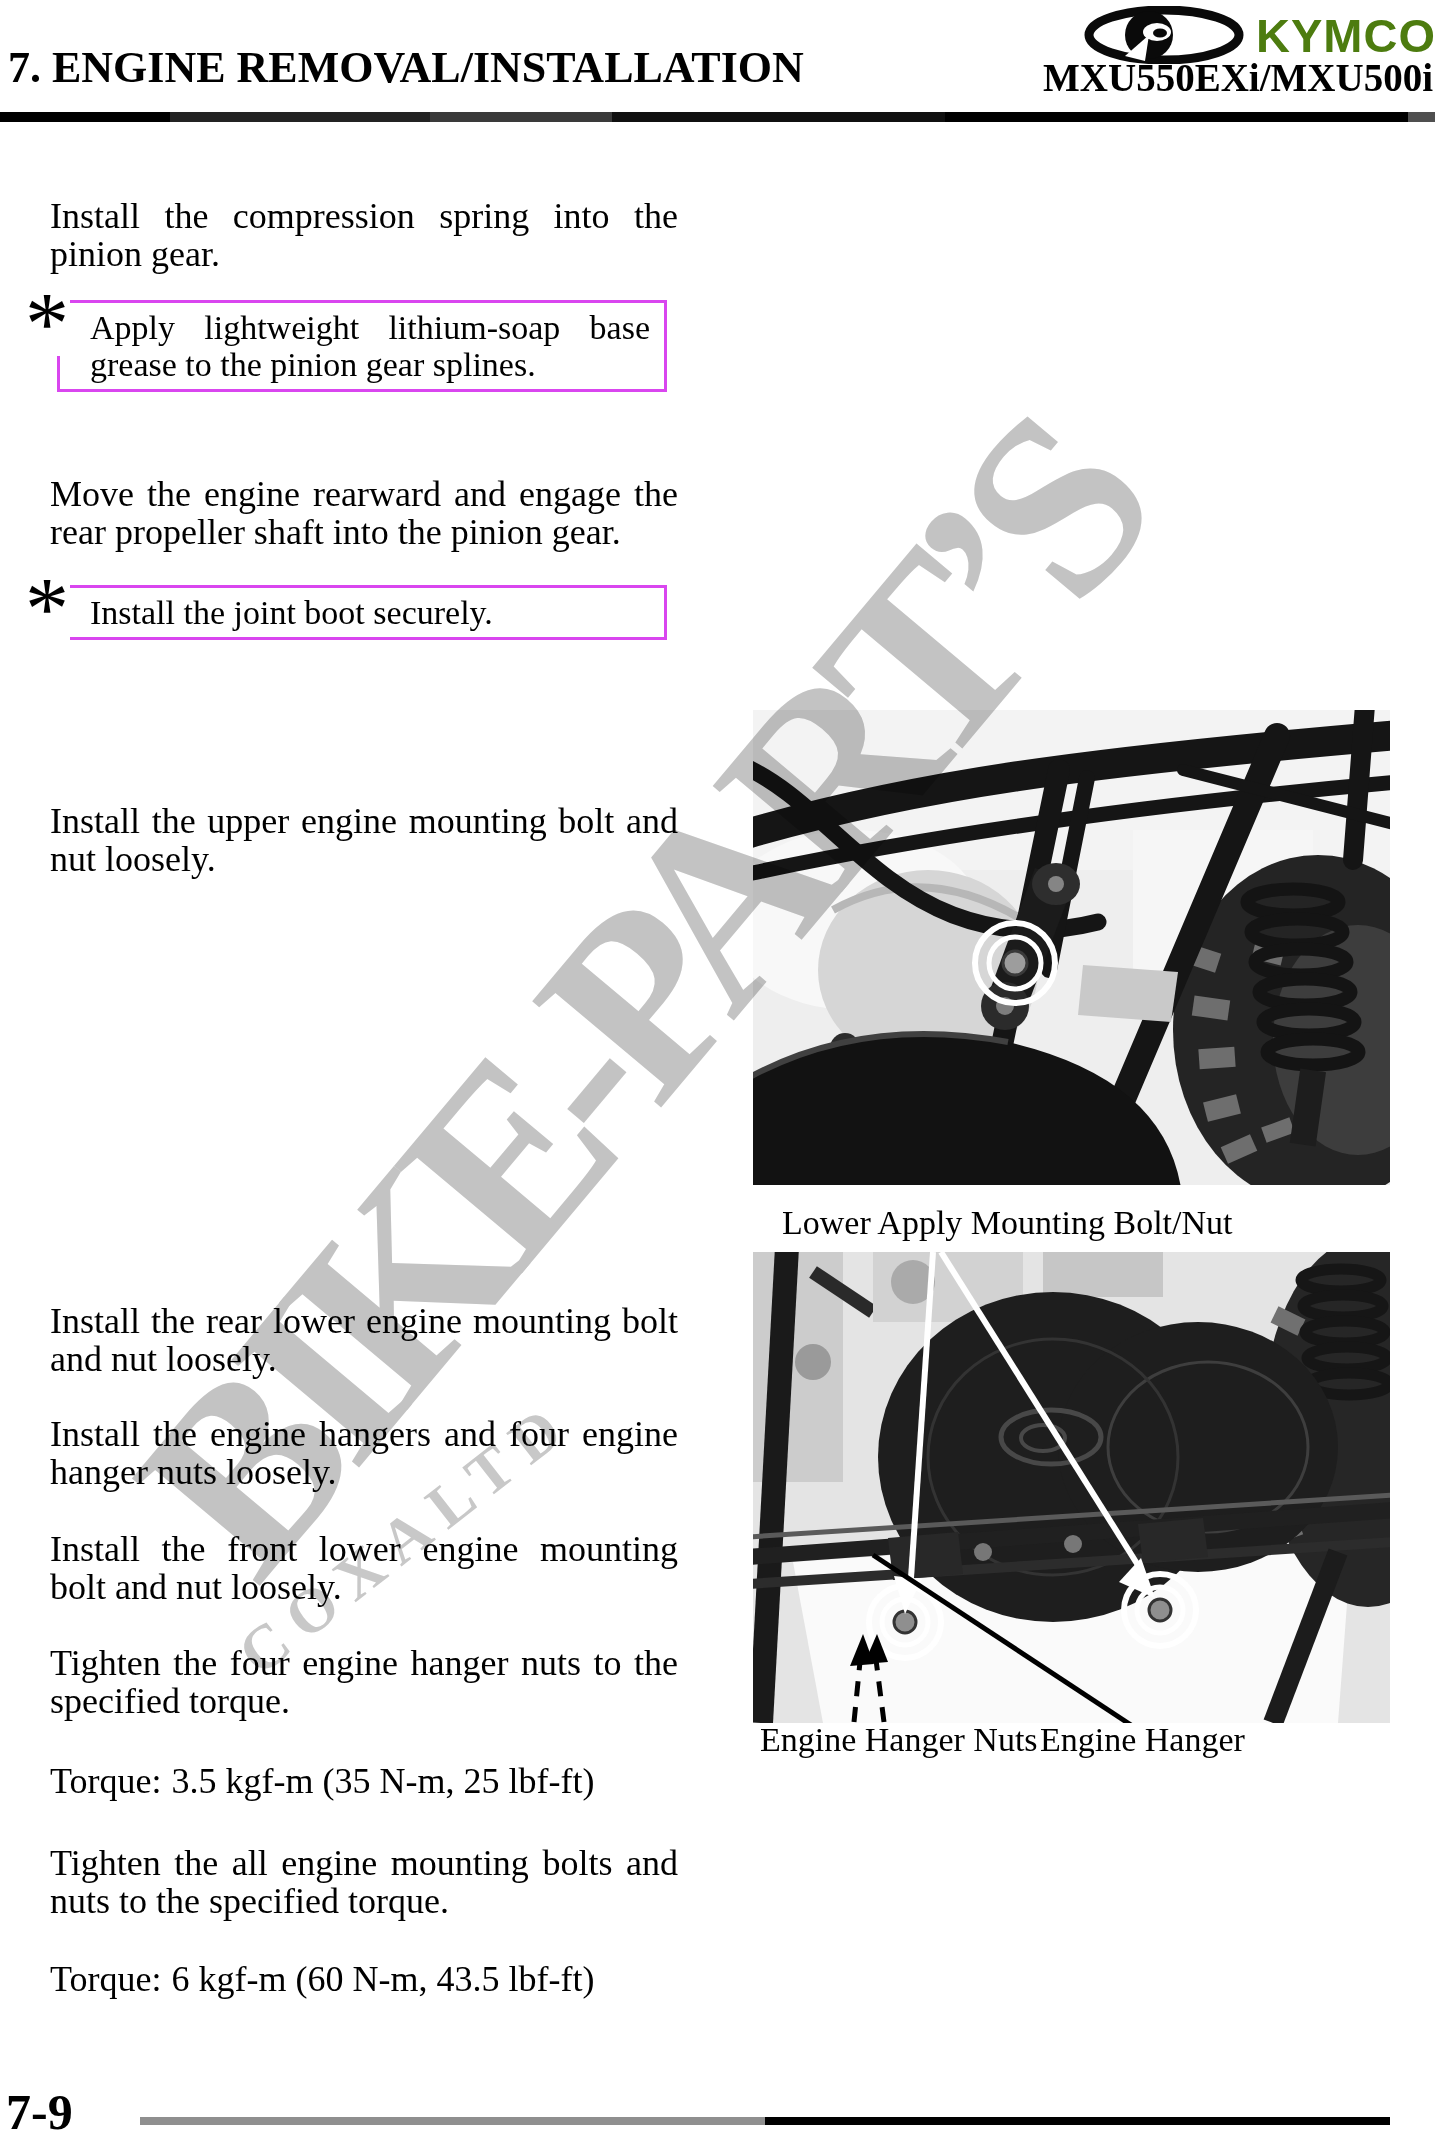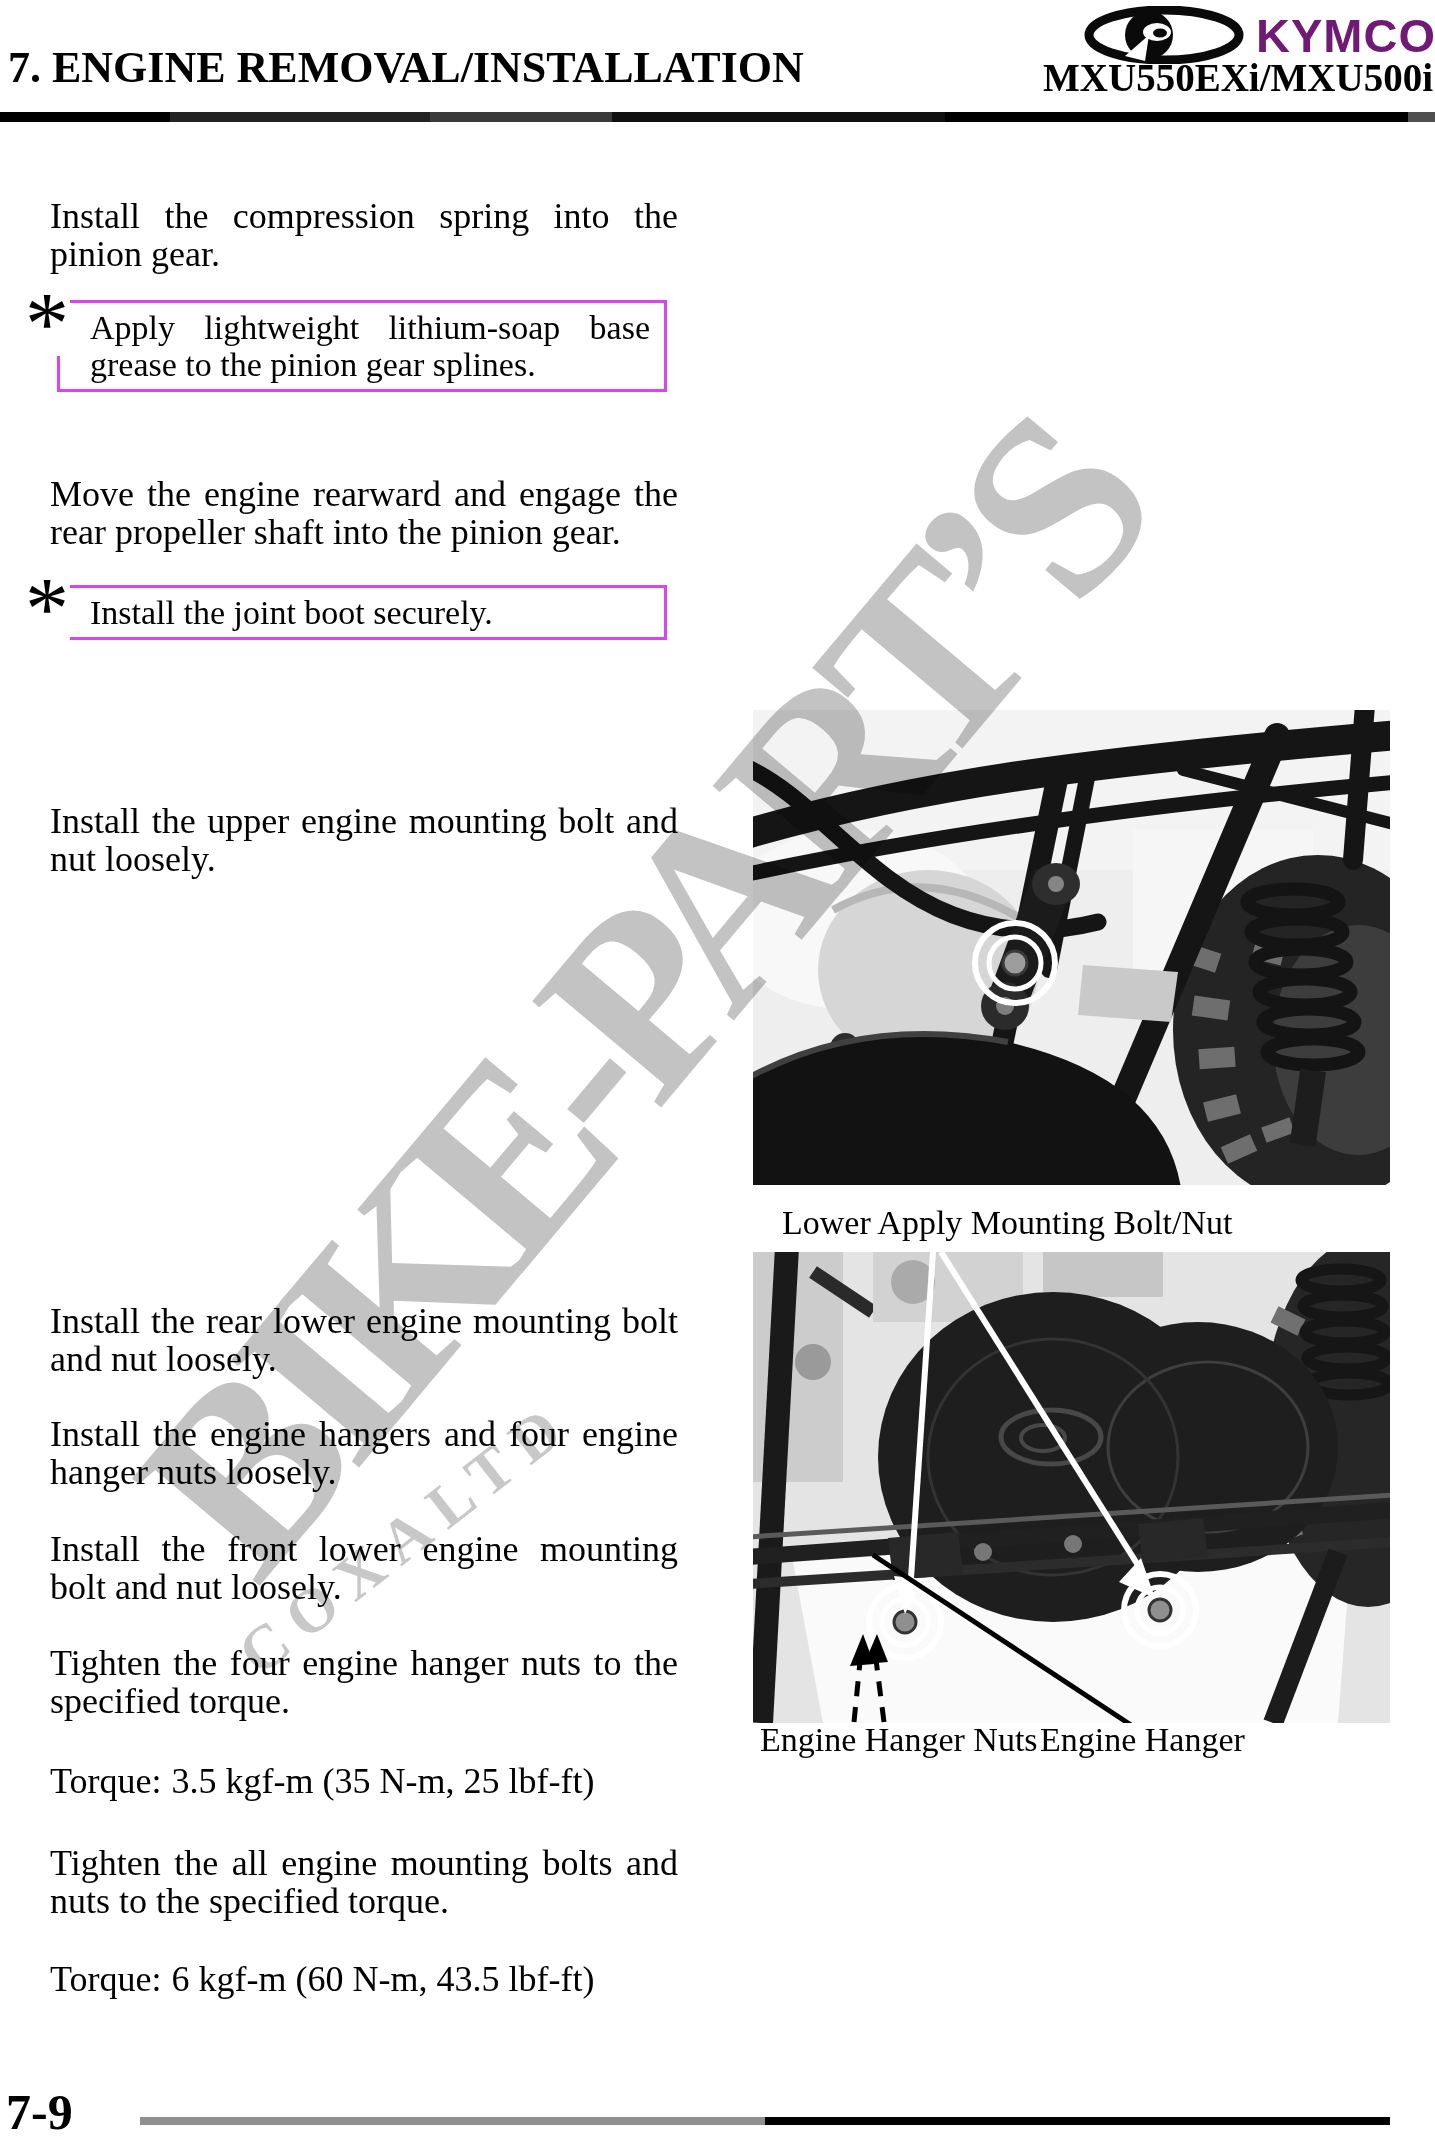--- a/index.html
+++ b/index.html
@@ -4,21 +4,21 @@
 <style>
   html,body { margin:0; padding:0; background:#ffffff; }
   #page {
     position:relative; width:1435px; height:2140px; background:#ffffff;
     font-family:"Liberation Serif", serif; color:#000; overflow:hidden;
   }
   .abs { position:absolute; }
 
   
   #chapter-title { left:8px; top:42px; font-size:44px; font-weight:bold; letter-spacing:0px; white-space:nowrap; }
-  #brand-word { left:1256px; top:8px; font-family:"Liberation Sans", sans-serif; font-weight:bold; font-size:47px; letter-spacing:1px; color:#701a75; }
+  #brand-word { left:1256px; top:8px; font-family:"Liberation Sans", sans-serif; font-weight:bold; font-size:47px; letter-spacing:1px; color:#4d7c0f; }
   #models { left:1035px; top:55px; width:398px; text-align:right; font-size:39px; font-weight:bold; white-space:nowrap; }
   #header-bar {
     left:0; top:112px; width:1435px; height:10px;
     background:linear-gradient(90deg,#000 0px,#000 170px,#232323 170px,#232323 430px,#3a3a3a 430px,#3a3a3a 612px,#101010 612px,#101010 945px,#000 945px,#000 1408px,#4f4f4f 1408px,#4f4f4f 1435px);
   }
 
   
   .para { left:50px; width:628px; font-size:36px; line-height:38px; text-align:justify; }
   .torque-line { left:50px; width:660px; font-size:36px; line-height:38px; white-space:nowrap; }
   .torque-label { font-weight:normal; margin-right:10px; }

